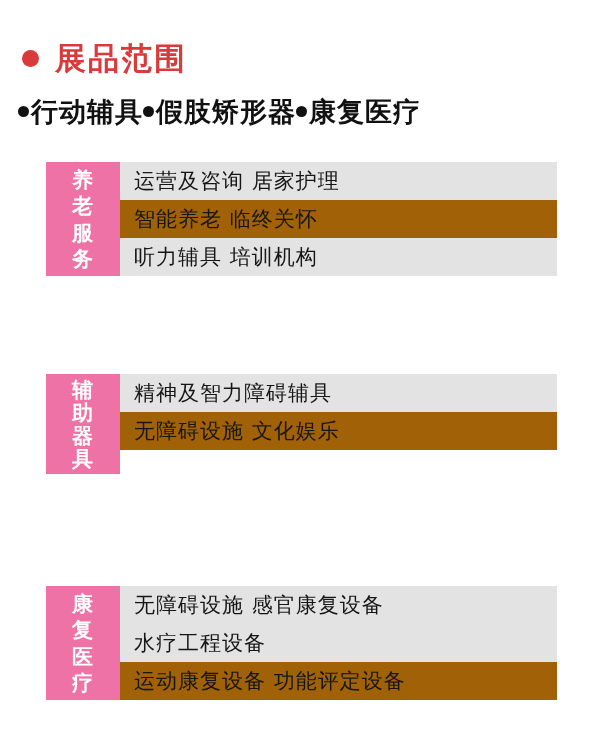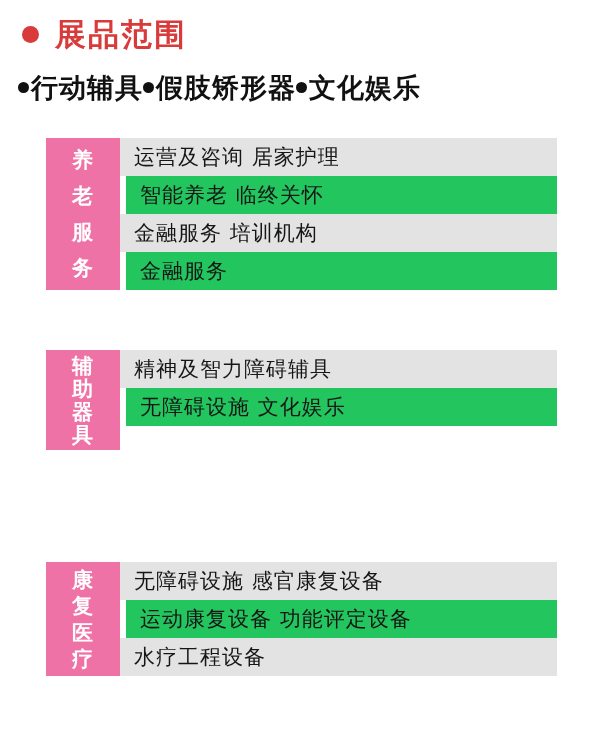--- a/index.html
+++ b/index.html
@@ -20,20 +20,21 @@
     height: 730px;
     box-sizing: border-box;
     padding: 0;
   }
   
   .title-row {
     display: flex;
     align-items: center;
     padding: 12px 0 0 22px;
     height: 44px;
+    margin-top: 24px;
   }
   .title-bullet {
     width: 17px;
     height: 17px;
     border-radius: 50%;
     background: #d93b3b;
     margin-right: 16px;
     flex: 0 0 auto;
   }
   .title-text {
@@ -107,51 +108,49 @@
     padding-left: 14px;
     box-sizing: border-box;
     letter-spacing: 1px;
     white-space: nowrap;
     overflow: hidden;
   }
   .row.shade {
     background: #e3e3e3;
   }
   .row.plain {
-    background: #22c55e;
-    margin-left: 6px;
+    background: #a16207;
   }
 </style>
 </head>
 <body>
 
 <div class="page">
 
   <div class="title-row">
     <div class="title-bullet"></div>
     <div class="title-text">展品范围</div>
   </div>
 
   <div class="subtitle">
-    <span class="dot"></span><span>行动辅具</span><span class="dot"></span><span>假肢矫形器</span><span class="dot"></span><span>文化娱乐</span>
+    <span class="dot"></span><span>行动辅具</span><span class="dot"></span><span>假肢矫形器</span><span class="dot"></span><span>康复医疗</span>
   </div>
 
   <div class="block" style="top:138px;">
     <div class="block-inner">
       <div class="cat">
         <span>养</span>
         <span>老</span>
         <span>服</span>
         <span>务</span>
       </div>
       <div class="rows">
         <div class="row shade">运营及咨询 居家护理</div>
         <div class="row plain">智能养老  临终关怀</div>
-        <div class="row shade">金融服务  培训机构</div>
-        <div class="row plain">金融服务</div>
+        <div class="row shade">听力辅具  培训机构</div>
       </div>
     </div>
   </div>
 
   <div class="block" style="top:350px;">
     <div class="block-inner">
       <div class="cat">
         <span>辅</span>
         <span>助</span>
         <span>器</span>
@@ -167,19 +166,19 @@
   <div class="block" style="top:562px;">
     <div class="block-inner">
       <div class="cat">
         <span>康</span>
         <span>复</span>
         <span>医</span>
         <span>疗</span>
       </div>
       <div class="rows">
         <div class="row shade">无障碍设施  感官康复设备</div>
+        <div class="row shade">水疗工程设备</div>
         <div class="row plain">运动康复设备  功能评定设备</div>
-        <div class="row shade">水疗工程设备</div>
       </div>
     </div>
   </div>
 
 </div>
 
 </body></html>

